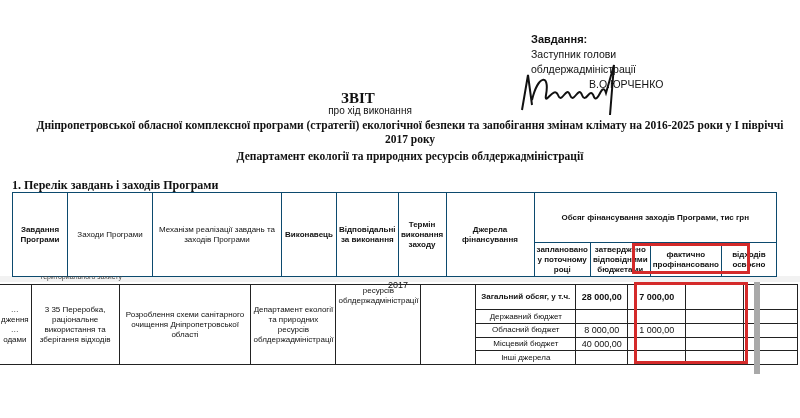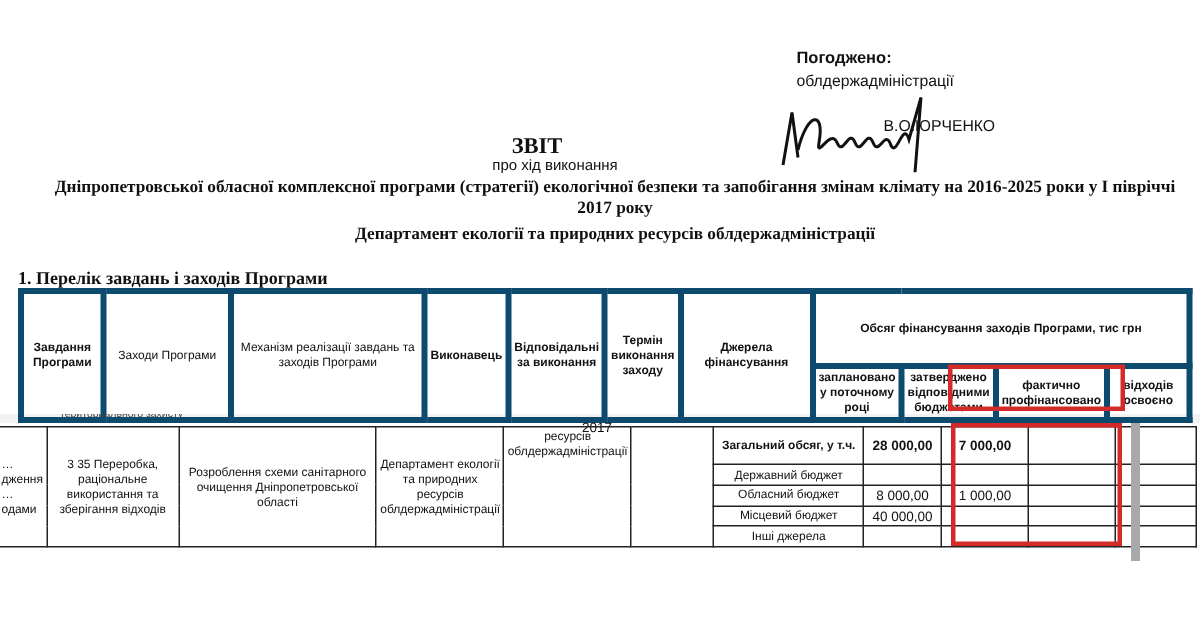--- a/index.html
+++ b/index.html
@@ -14,21 +14,21 @@
 
   .heading { position: absolute; left: 0; width: 800px; text-align: center; font-weight: bold; }
   .h-zvit { top: 90px; font-size: 15px; left: 318px; width: 80px; }
   .h-sub { top: 105px; font-size: 10px; font-weight: normal; left: 310px; width: 120px; font-family: "Liberation Sans", sans-serif; }
   .h-program { top: 118px; font-size: 11.5px; left: 30px; width: 760px; line-height: 14px; }
   .h-dept { top: 150px; font-size: 11.5px; left: 200px; width: 420px; }
 
   .section-title { position: absolute; left: 12px; top: 178px; font-size: 12px; font-weight: bold; }
 
   .hdr-table { position: absolute; left: 12px; top: 192px; border-collapse: collapse; font-family: "Liberation Sans", sans-serif; font-size: 8px; }
-  .hdr-table td { border: 4px solid #0c4a6e; text-align: center; vertical-align: middle; padding: 1px 2px; line-height: 10px; }
+  .hdr-table td { border: 1px solid #0c4a6e; text-align: center; vertical-align: middle; padding: 1px 2px; line-height: 10px; }
   .hdr-table .big { height: 46px; }
   .hdr-table .bold { font-weight: bold; }
 
   .strip { position: absolute; left: 0; top: 276px; width: 400px; height: 8px; overflow: hidden; font-size: 7px; color: #444; font-family: "Liberation Sans", sans-serif; }
   .strip span { position: absolute; left: 40px; top: -3px; }
   .strip-year { position: absolute; left: 388px; top: 280px; font-size: 9px; font-family: "Liberation Sans", sans-serif; }
 
   .data-table { position: absolute; left: -2px; top: 284px; border-collapse: collapse; font-family: "Liberation Sans", sans-serif; font-size: 8px; }
   .data-table td { border: 1px solid #222; text-align: center; vertical-align: middle; padding: 1px 2px; line-height: 10px; }
   .data-table td.top { vertical-align: top; }
@@ -42,21 +42,22 @@
 
   .gray-bar { position: absolute; left: 754px; top: 282px; width: 6px; height: 92px; background: #a9a9a9; }
   .crease { position: absolute; left: 0; top: 276px; width: 800px; height: 6px; background: #f2f2f2; }
 </style>
 </head>
 <body>
 
 <div class="crease"></div>
 
 <div class="approval">
-  <div class="title">Погоджено:</div>
+  <div class="title">Завдання:</div>
+  <div class="line">Заступник голови</div>
   <div class="line">облдержадміністрації</div>
   <div class="name">В.О.ЮРЧЕНКО</div>
 </div>
 
 <svg class="signature" viewBox="0 0 115 60">
   <path d="M12 55 L18 20 L22 50 M22 45 C28 20, 40 18, 36 40 C34 52, 44 30, 48 40 C52 50, 56 30, 60 40 C64 50, 68 30, 72 40 C76 50, 80 30, 84 42 C88 50, 92 25, 96 38 L104 10 L100 60" fill="none" stroke="#111" stroke-width="2"></path>
 </svg>
 
 <div class="heading h-zvit">ЗВІТ</div>
 <div class="heading h-sub">про хід виконання</div>
@@ -87,21 +88,21 @@
   </table>
 
 <div class="strip">
   <span>териториального захисту</span>
 </div>
 <div class="strip-year">2017</div>
 
 <table class="data-table">
   <tbody>
       <tr>
-    <td rowspan="5" style="width:32px;height:80px;text-align:left">…дження …одами</td>
+    <td rowspan="5" style="width:32px;height:80px;text-align:center">…дження …одами</td>
     <td rowspan="5" style="width:88px">3 35 Переробка, раціональне використання та зберігання відходів</td>
     <td rowspan="5" style="width:132px">Розроблення схеми санітарного очищення Дніпропетровської області</td>
     <td rowspan="5" style="width:58px">Департамент екології та природних ресурсів облдержадміністрації</td>
     <td class="top" rowspan="5" style="width:57px">ресурсів облдержадміністрації</td>
     <td rowspan="5" style="width:55px"></td>
     <td class="src bold" style="width:100px;height:24px">Загальний обсяг, у т.ч.</td>
     <td class="num bold" style="width:52px">28 000,00</td>
     <td class="num bold" style="width:58px">7 000,00</td>
     <td style="width:58px"></td>
     <td style="width:54px"></td>

